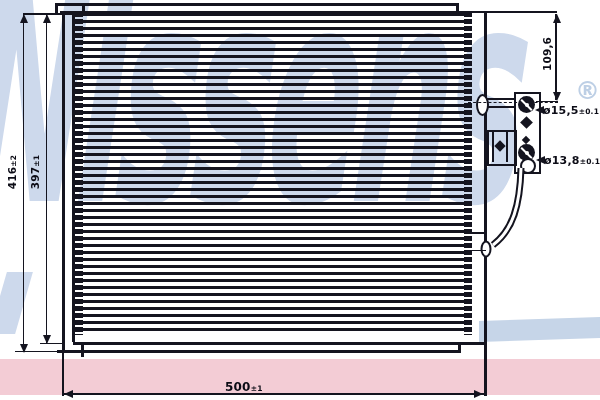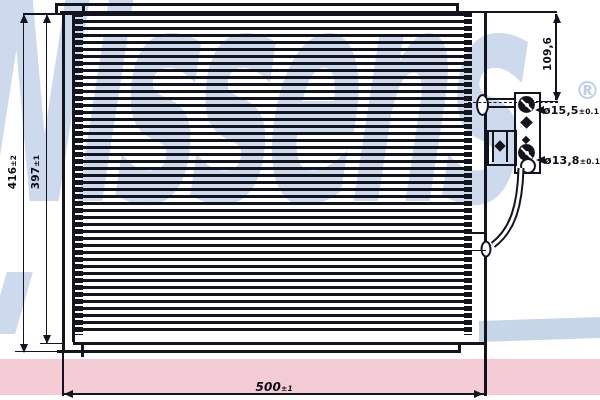--- a/index.html
+++ b/index.html
@@ -46,21 +46,21 @@
   .arr.left{border-top:4px solid transparent;border-bottom:4px solid transparent;border-right:9px solid #14141f;}
   .arr.right{border-top:4px solid transparent;border-bottom:4px solid transparent;border-left:9px solid #14141f;}
 
   
   .dim{
     position:absolute;color:#0c0c16;font-weight:bold;font-size:10.5px;
     letter-spacing:0.2px;white-space:nowrap;
   }
   .dim .tol{font-size:7.5px;font-weight:bold;}
   .dim.vert{width:46px;height:16px;text-align:center;transform:rotate(-90deg);}
-  .dim-500{font-size:12px;width:68px;text-align:right;font-style:italic;}
+  .dim-500{font-size:12px;width:68px;text-align:left;}
   .dim-port{font-size:11px;}
 </style>
 </head>
 <body>
 
 <div class="stage">
 
   <div class="wm-text">Nissens</div>
   <div class="wm-tail"></div>
   <div class="wm-swoosh"></div>

